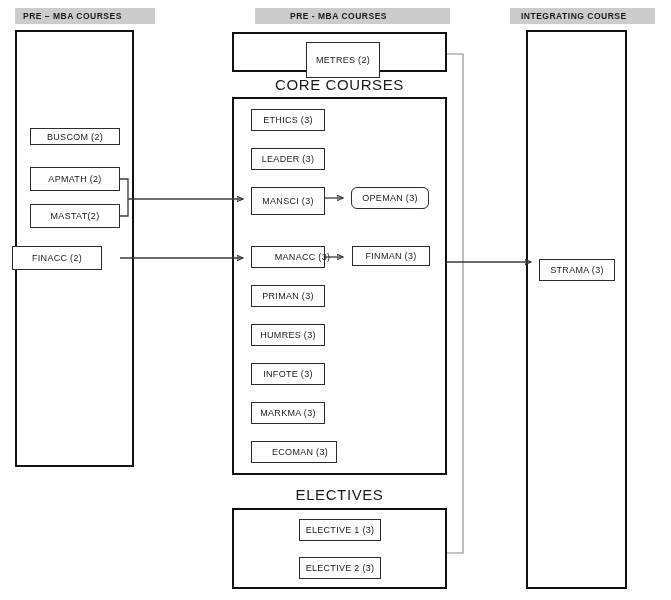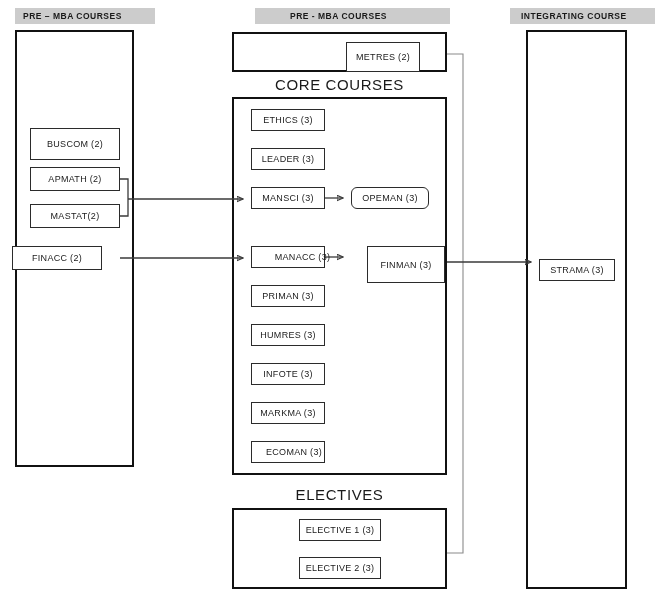--- a/index.html
+++ b/index.html
@@ -132,37 +132,37 @@
 
     <path d="M325,198 L343,198" marker-end="url(#arrow)"></path>
 
     <path d="M325,257 L343,257" marker-end="url(#arrow)"></path>
 
     <path class="thinline" d="M447,54 L463,54 L463,553 L447,553"></path>
 
     <path d="M447,262 L531,262" marker-end="url(#arrow)"></path>
   </svg>
 
-  <div class="node" style="left:30px; top:128px; width:90px; height:32px;">BUSCOM (2)</div>
+  <div class="node" style="left:30px; top:128px; width:90px; height:17px;">BUSCOM (2)</div>
   <div class="node" style="left:30px; top:167px; width:90px; height:24px;">APMATH (2)</div>
   <div class="node" style="left:30px; top:204px; width:90px; height:24px;">MASTAT(2)</div>
   <div class="node" style="left:12px; top:246px; width:90px; height:24px;">FINACC (2)</div>
 
-  <div class="node" style="left:306px; top:42px; width:74px; height:30px;margin-left:40px;">METRES (2)</div>
+  <div class="node" style="left:306px; top:42px; width:74px; height:36px;">METRES (2)</div>
 
   <div class="node" style="left:251px; top:109px; width:74px; height:22px;">ETHICS (3)</div>
   <div class="node" style="left:251px; top:148px; width:74px; height:22px;">LEADER (3)</div>
-  <div class="node" style="left:251px; top:187px; width:74px; height:22px;">MANSCI (3)</div>
+  <div class="node" style="left:251px; top:187px; width:74px; height:28px;">MANSCI (3)</div>
   <div class="node" style="left:351px; top:187px; width:78px; height:22px;border-radius:6px;">OPEMAN (3)</div>
   <div class="node" style="left:251px; top:246px; width:74px; height:22px;padding-left:29px;">MANACC (3)</div>
-  <div class="node" style="left:367px; top:246px; width:78px; height:37px;">FINMAN (3)</div>
+  <div class="node" style="left:352px; top:246px; width:78px; height:20px;">FINMAN (3)</div>
   <div class="node" style="left:251px; top:285px; width:74px; height:22px;">PRIMAN (3)</div>
   <div class="node" style="left:251px; top:324px; width:74px; height:22px;">HUMRES (3)</div>
   <div class="node" style="left:251px; top:363px; width:74px; height:22px;">INFOTE (3)</div>
   <div class="node" style="left:251px; top:402px; width:74px; height:22px;">MARKMA (3)</div>
-  <div class="node" style="left:251px; top:441px; width:74px; height:22px;padding-left:12px;">ECOMAN (3)</div>
+  <div class="node" style="left:251px; top:441px; width:86px; height:22px;padding-left:12px;">ECOMAN (3)</div>
 
   <div class="node" style="left:299px; top:519px; width:82px; height:22px;">ELECTIVE 1 (3)</div>
   <div class="node" style="left:299px; top:557px; width:82px; height:22px;">ELECTIVE 2 (3)</div>
 
   <div class="node" style="left:539px; top:251px; width:76px; height:22px;margin-top:8px;">STRAMA (3)</div>
 
 </div>
 
 </body></html>

